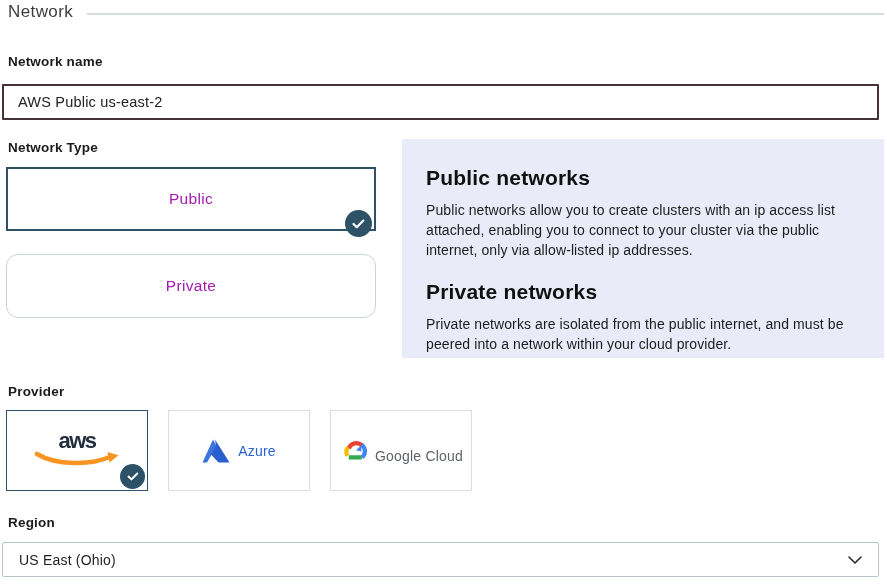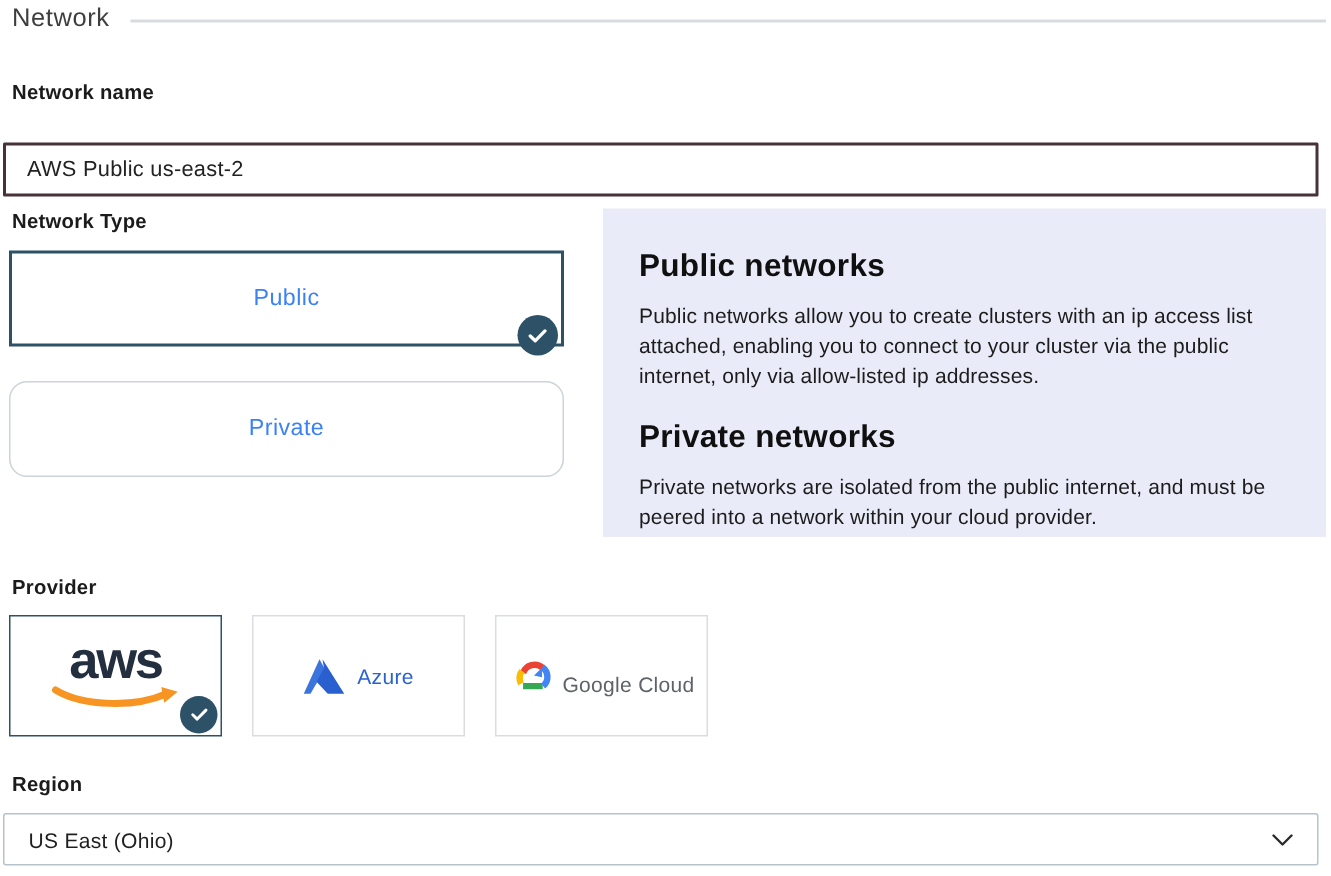--- a/index.html
+++ b/index.html
@@ -15,30 +15,30 @@
   .section-header { position: absolute; left: 8px; top: 2px; right: 3px;
     display: flex; align-items: center; }
   .section-title { font-size: 17px; color: #3e3e3e; letter-spacing: .4px; }
   .section-rule { flex: 1; height: 2px; background: var(--divider, #d9dcde);
     margin-left: 14px; margin-top: 3px; }
 
   .field-label { position: absolute; font-size: 13.5px; color: #1b1b1b;
     letter-spacing: .2px; font-weight: bold; }
 
   
-  .text-input { position: absolute; left: 2px; top: 95px; width: 877px; height: 36px;
+  .text-input { position: absolute; left: 2px; top: 84px; width: 877px; height: 36px;
     border: 2px solid var(--input-border, #46333a); border-radius: 1px;
     font-family: "Liberation Sans", sans-serif;
     font-size: 14.5px; color: #222; padding: 0 14px; letter-spacing: .2px;
     outline: none; background: #fff; }
 
   
   .type-card { position: absolute; left: 6px; width: 370px; height: 64px;
     background: #fff; display: flex; align-items: center; justify-content: center;
-    font-size: 15.5px; color: #3b82f6; letter-spacing: .3px; cursor: pointer; }
+    font-size: 15.5px; color: #a21caf; letter-spacing: .3px; cursor: pointer; }
   .type-card.selected { border: 2px solid var(--accent, #2d5166); }
   .type-card.unselected { border: 1px solid var(--card-border, #ccd3d9); }
   #type-public { top: 167px; }
   #type-private { top: 254px; border-radius: 12px; }
 
   .check-badge { position: absolute; border-radius: 50%;
     background: var(--accent, #2d5166); display: flex; align-items: center;
     justify-content: center; }
   .check-badge.type-badge { width: 27px; height: 27px; right: 2px; bottom: -8px; }
   .check-badge.provider-badge { width: 25px; height: 25px; right: 2px; bottom: 1px; }
@@ -52,21 +52,21 @@
     letter-spacing: .1px; margin-bottom: 19px; }
 
   
   .provider-row { position: absolute; left: 6px; top: 410px; display: flex; gap: 20px; }
   .provider-card { width: 142px; height: 81px; background: #fff; position: relative;
     display: flex; align-items: center; justify-content: center; cursor: pointer; }
   .provider-card.selected { border: 1.5px solid var(--accent, #2d5166); }
   .provider-card.unselected { border: 1px solid #d9dde1; }
 
   .aws-logo { display: flex; flex-direction: column; align-items: center; margin-top: -4px; }
-  .aws-word { font-size: 35px; font-weight: 700; color: var(--aws-navy, #232f3e);
+  .aws-word { font-size: 22px; font-weight: 700; color: var(--aws-navy, #232f3e);
     letter-spacing: -1.5px; line-height: 1; }
   .aws-swoosh { margin-top: -1px; }
 
   .azure-logo { display: flex; align-items: center; gap: 8px; }
   .azure-word { font-size: 14px; color: var(--azure-blue, #2a63cf); letter-spacing: .2px; }
 
   .google-logo { display: flex; align-items: flex-end; gap: 3px; }
   .google-word { font-size: 14px; color: var(--google-gray, #5f6368); letter-spacing: .2px; }
 
   

